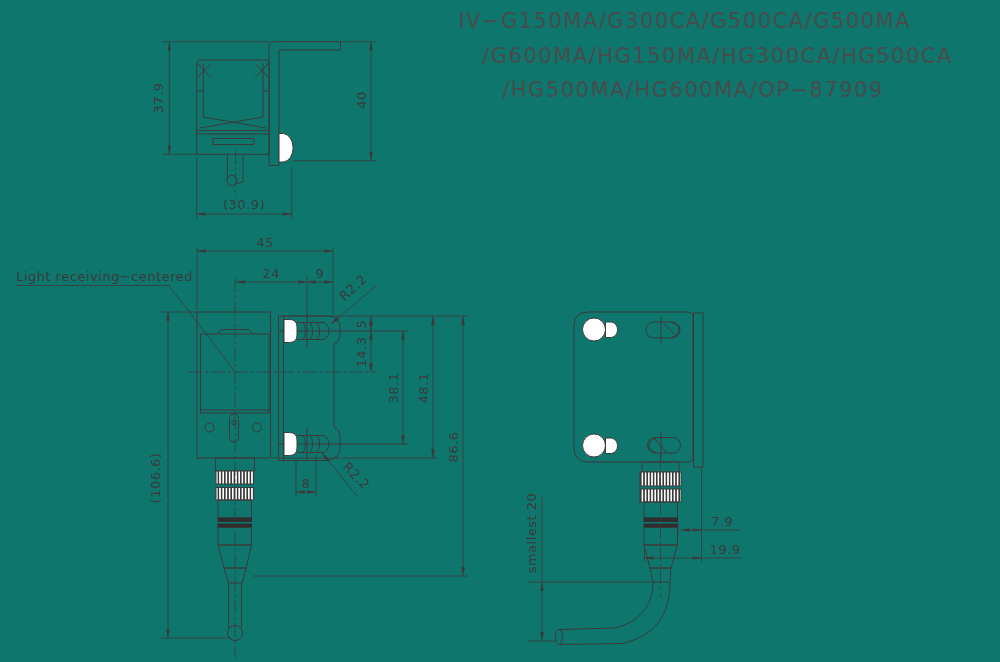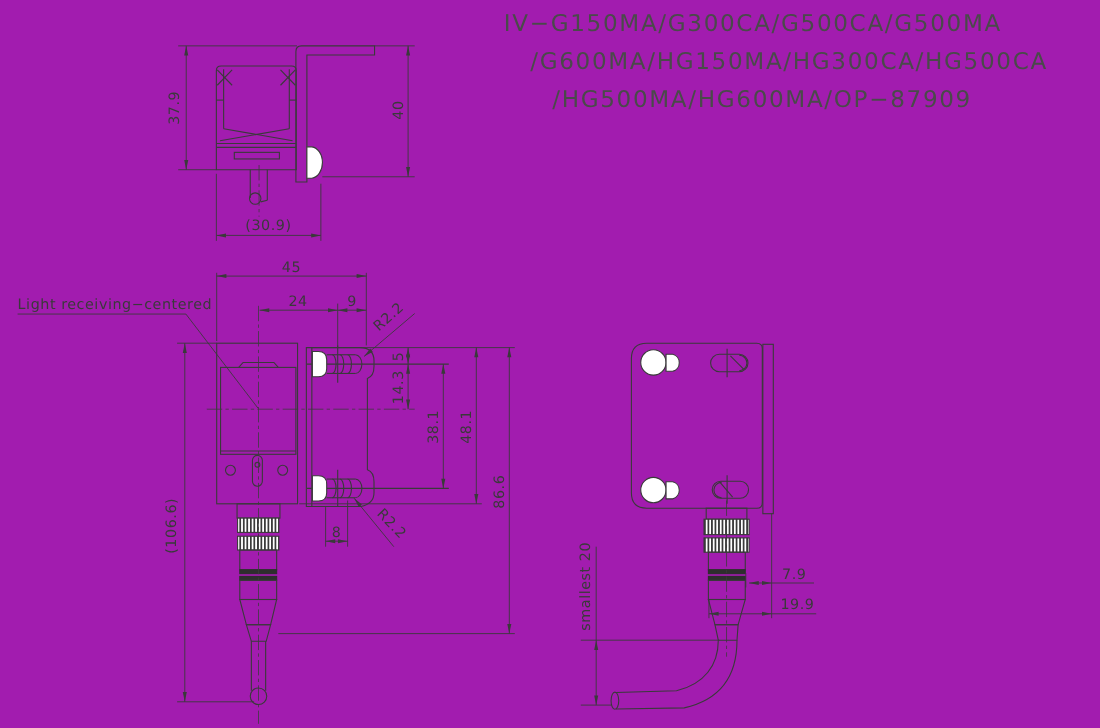--- a/index.html
+++ b/index.html
@@ -1,16 +1,16 @@
 <!DOCTYPE html>
 <html><head>
 <meta charset="utf-8">
 <style>
   html,body{margin:0;padding:0;background:#ffffff;}
-  .page{position:relative;width:1000px;height:662px;background:#a21caf;overflow:hidden;
+  .page{position:relative;width:1000px;height:662px;background:#0f766e;overflow:hidden;
         font-family:"DejaVu Sans","Liberation Sans",sans-serif;}
   svg{display:block;}
   .obj{stroke:#3a3a3a;stroke-width:1;fill:none;}
   .thin{stroke:#3a3a3a;stroke-width:0.8;fill:none;}
   .dk{fill:#2e2e2e;stroke:#2e2e2e;}
   .wfill{fill:#ffffff;}
   .ctr{stroke:#3a3a3a;stroke-width:0.7;fill:none;stroke-dasharray:14 3 3 3;}
   .arr2{marker-start:url(#arS);marker-end:url(#arE);}
   .arrE{marker-end:url(#arE);}
   text{fill:#3a3a3a;font-family:"DejaVu Sans","Liberation Sans",sans-serif;}

